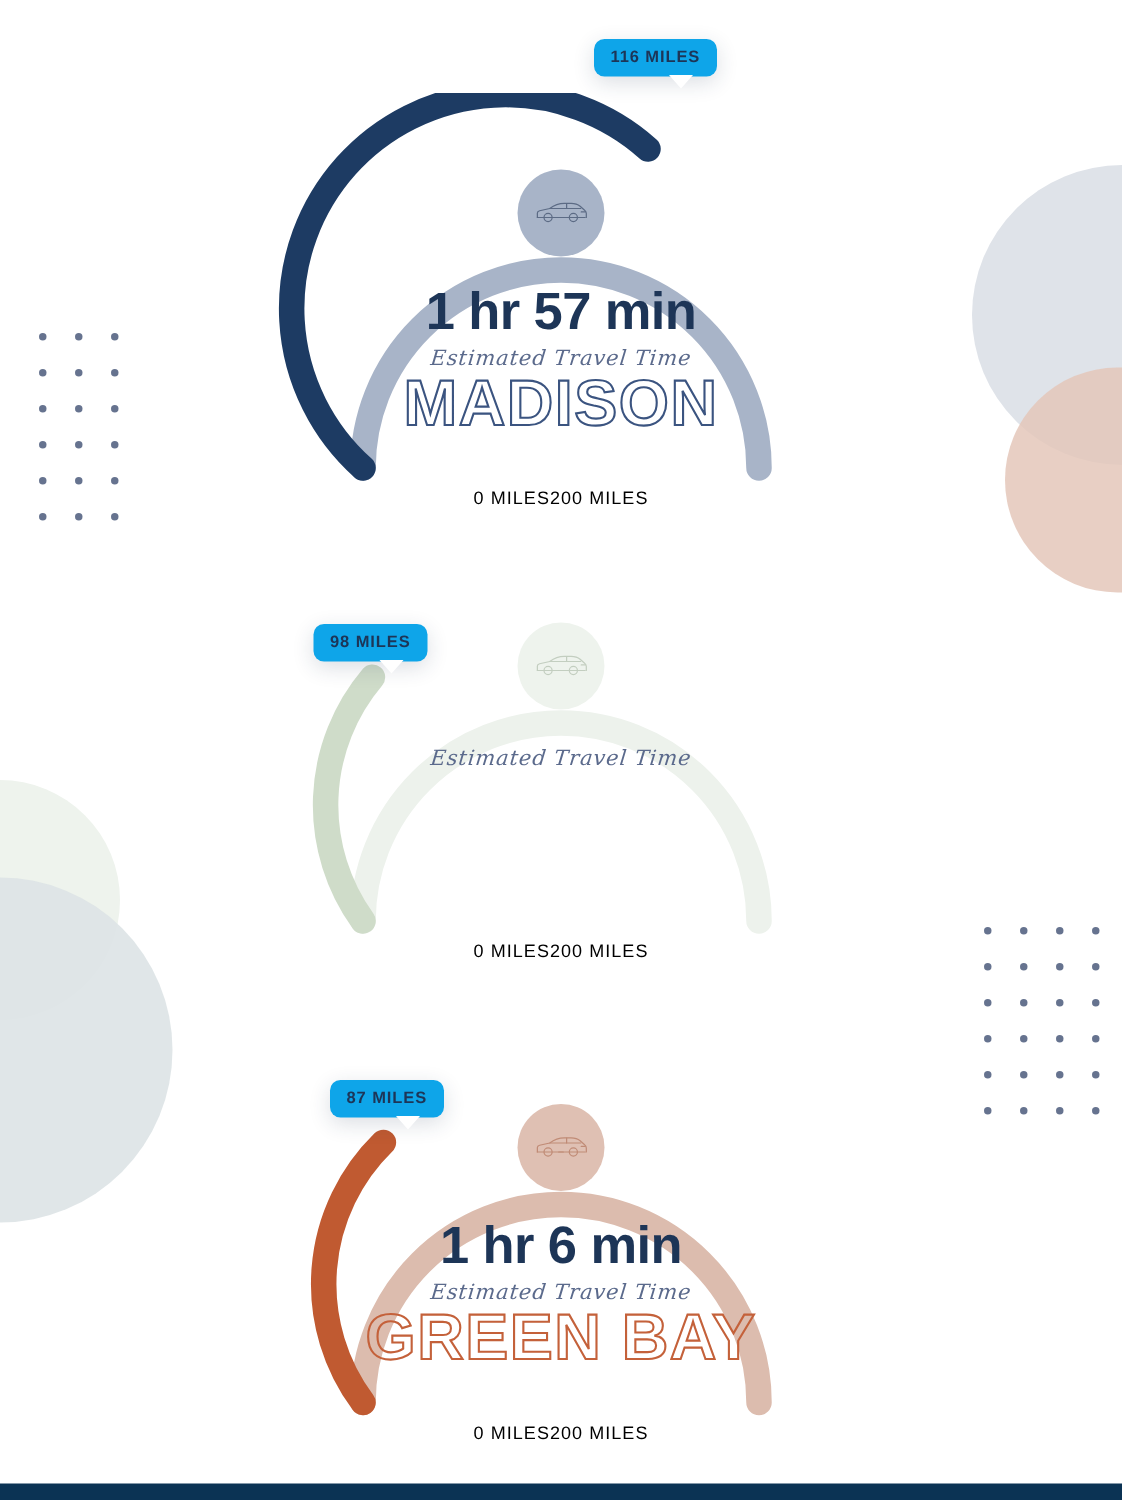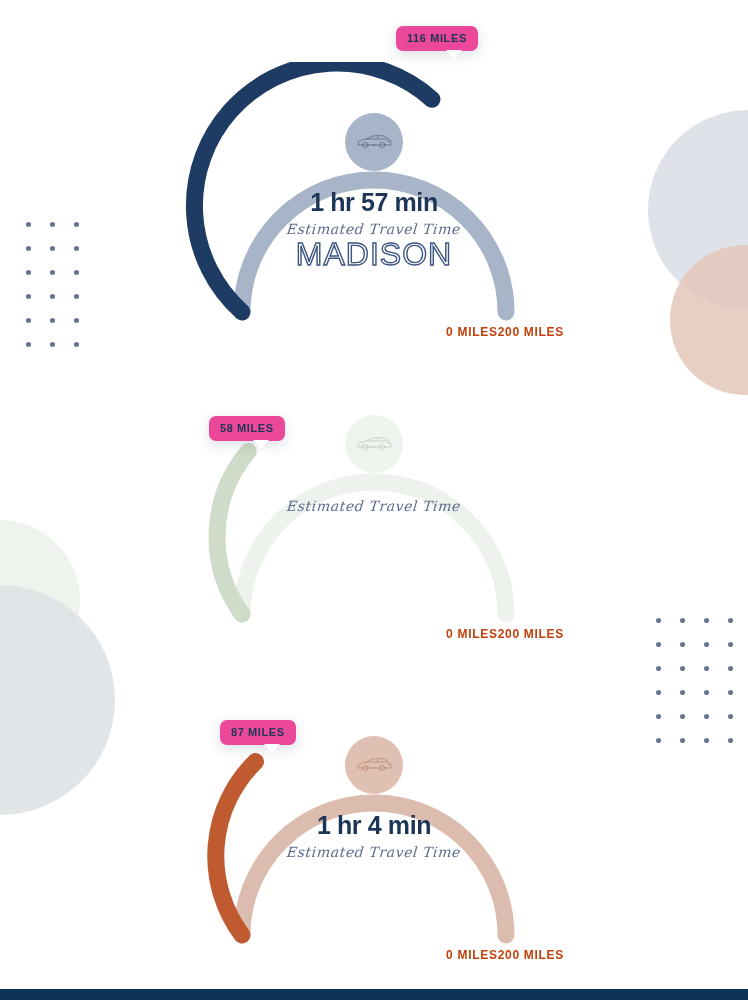--- a/index.html
+++ b/index.html
@@ -59,21 +59,21 @@
   }
   .gauge svg.arcs {
     position: absolute;
     left: 0;
     top: 0;
   }
 
   
   .badge {
     position: absolute;
-    background: #ec4899;
+    background: #0ea5e9;
     border-radius: 7px;
     padding: 7px 11px 7px 11px;
     box-shadow: 0 4px 14px rgba(30,50,80,0.16);
     font-size: 11px;
     font-weight: bold;
     letter-spacing: 0.6px;
     color: #1d3557;
     white-space: nowrap;
     line-height: 1;
     z-index: 6;
@@ -103,61 +103,61 @@
   }
 
   
   .readout {
     position: absolute;
     width: 100%;
     text-align: center;
     z-index: 5;
   }
   .travel-time {
-    font-size: 25px;
+    font-size: 35px;
     font-weight: bold;
     color: #1d3557;
     letter-spacing: -0.4px;
     line-height: 1;
     margin: 0;
   }
   .travel-label {
     font-family: "DejaVu Serif", serif;
     font-style: italic;
     font-size: 14px;
     color: #5b6a8c;
     letter-spacing: 0.6px;
     margin: 7px 0 2px 0;
     line-height: 1;
     transform: skewX(-6deg);
   }
   .city {
-    font-size: 32px;
-    font-weight: normal;
+    font-size: 43px;
+    font-weight: bold;
     letter-spacing: 1px;
     line-height: 1;
     margin: 2px 0 0 0;
     color: transparent;
     -webkit-text-stroke: 1.4px #3b5480;
   }
   .city.accent-terracotta {
     -webkit-text-stroke: 1.4px #c4613a;
   }
 
   
   .scale-row {
     position: absolute;
     width: 380px;
     left: 0;
     display: flex;
-    justify-content: flex-end;
+    justify-content: center;
     font-size: 12px;
-    font-weight: bold;
+    font-weight: normal;
     letter-spacing: 0.7px;
-    color: #c2410c;
+    color: #000000;
   }
   .scale-row span { display: block; }
 
   
   .footer-bar {
     position: absolute;
     left: 0;
     bottom: 0;
     width: 748px;
     height: 11px;
@@ -266,21 +266,21 @@
   </div>
 
   <div class="gauge" style="top:364px;">
     <div class="gauge-inner">
       <svg class="arcs" width="380" height="290" viewBox="0 0 380 290">
         <path d="M 58 250 A 132 132 0 1 1 322 250" fill="none" stroke="#edf2ec" stroke-width="17" stroke-linecap="round"></path>
         <path d="M 58 250 A 132 132 0 0 1 64.3 87.5" fill="none" stroke="#cfdcc9" stroke-width="17" stroke-linecap="round"></path>
       </svg>
 
       <div class="badge tip-right" style="left:25px;top:52px;">
-        <span>58 MILES</span>
+        <span>98 MILES</span>
       </div>
 
       <div class="medallion" style="left:161px;top:51px;background:#eef3ed;">
         <svg width="36" height="18" viewBox="0 0 48 24">
           <g fill="none" stroke="#c3cec0" stroke-width="1.1" stroke-linecap="round" stroke-linejoin="round">
             <path d="M3 16 L3 12 Q3 10.5 5 10 L14 8 Q20 3.5 27 3.5 L33 3.5 Q38 3.5 41 6 L45 9.5 Q46.5 10.5 46.5 12.5 L46.5 16"></path>
             <path d="M3 16 L45.5 16"></path>
             <path d="M14 8 L29 8 L29 3.6"></path>
             <path d="M29 8 L41.5 8"></path>
             <circle cx="12.5" cy="16" r="3.6"></circle>
@@ -322,22 +322,23 @@
             <path d="M29 8 L41.5 8"></path>
             <circle cx="12.5" cy="16" r="3.6"></circle>
             <circle cx="35" cy="16" r="3.6"></circle>
             <path d="M22 16 L26 16"></path>
             <path d="M42 11 L45.5 11"></path>
           </g>
         </svg>
       </div>
 
       <div class="readout" style="top:128px;">
-        <p class="travel-time">1 hr 4 min</p>
+        <p class="travel-time">1 hr 6 min</p>
         <p class="travel-label">Estimated Travel Time</p>
+        <p class="city accent-terracotta">GREEN BAY</p>
       </div>
 
       <div class="scale-row" style="top:263px;">
         <span>0 MILES</span>
         <span>200 MILES</span>
       </div>
     </div>
   </div>
 
   <div class="footer-bar"></div>

